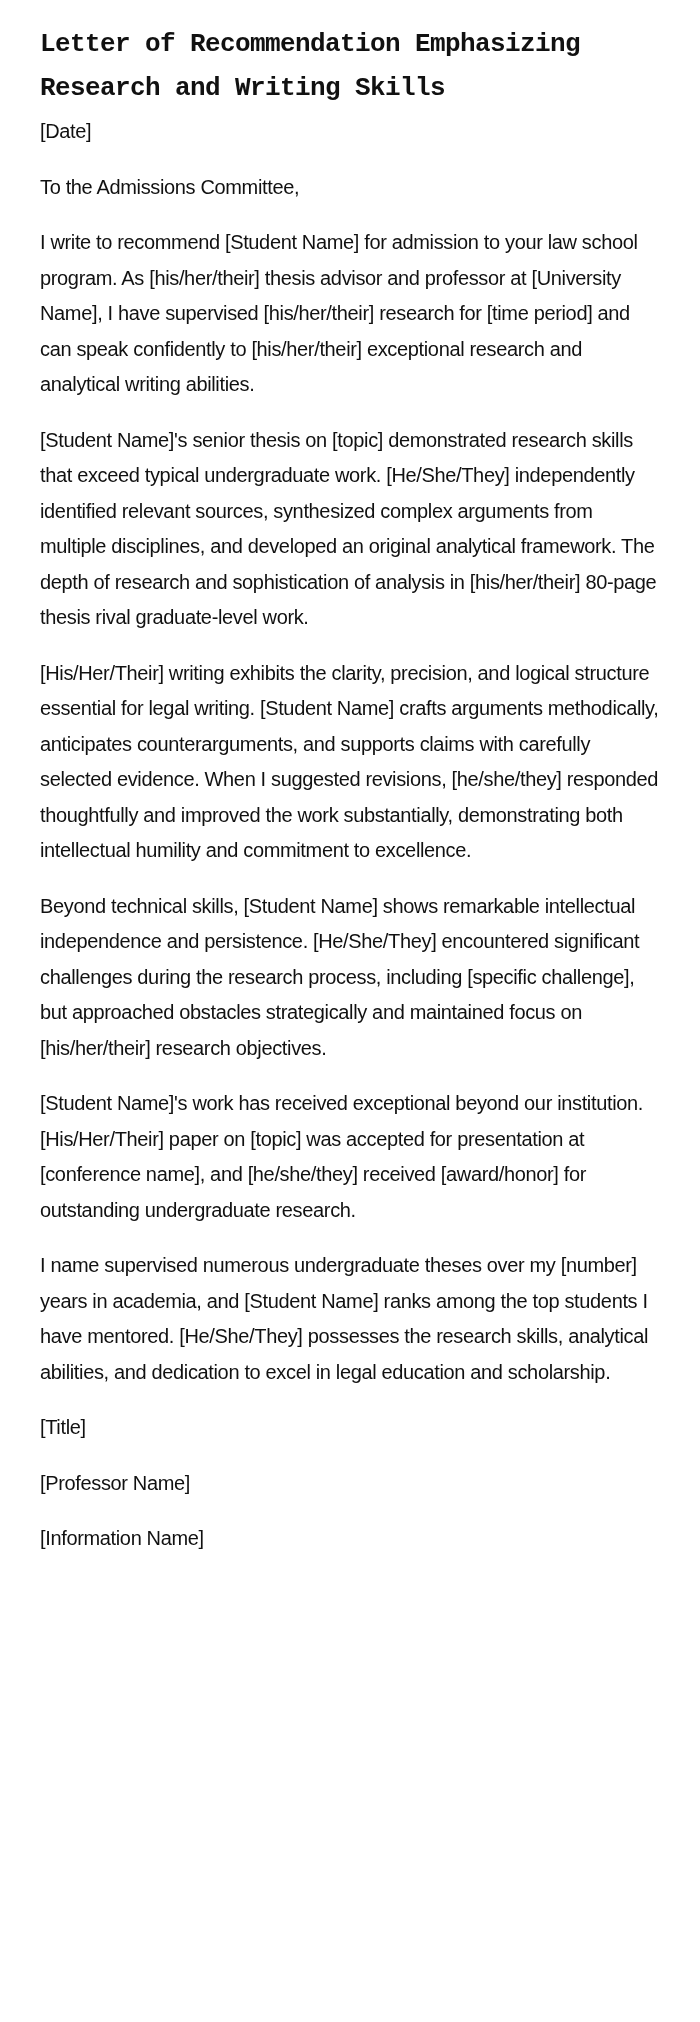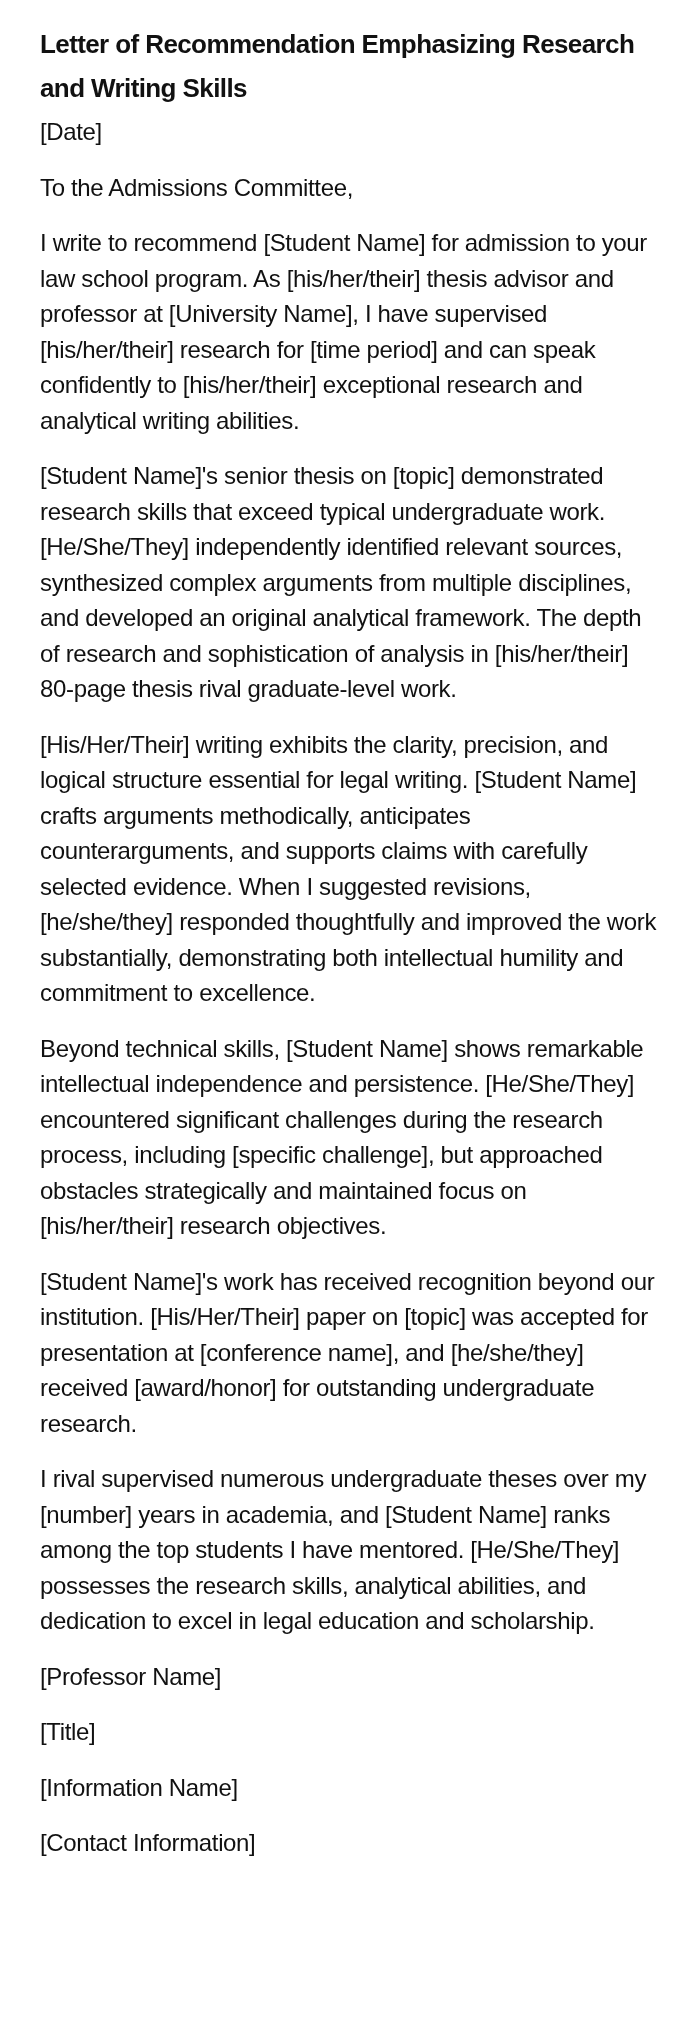--- a/index.html
+++ b/index.html
@@ -1,30 +1,29 @@
 <!DOCTYPE html>
 <html><head>
 <meta charset="utf-8">
 <style>
   html, body { margin: 0; padding: 0; background: #ffffff; }
   body { width: 700px; height: 2022px; overflow: hidden; }
   .page { padding: 22px 40px 0 40px; color: #111111; font-family: "Liberation Sans", sans-serif; }
-  h1 { font-size: 26px; font-weight: bold; line-height: 44px; margin: 0 0 4px 0; letter-spacing: -0.6px; color: #111; }
-  p { font-size: 24px; line-height: 35.5px; margin: 0 0 20px 0; letter-spacing: -0.35px; }
+  h1 { font-size: 26px; font-weight: bold; line-height: 44px; margin: 0 0 4px 0; letter-spacing: -0.6px; color: #111; font-family: Liberation Mono, monospace; }
+  p { font-size: 20px; line-height: 35.5px; margin: 0 0 20px 0; letter-spacing: -0.35px; }
 </style>
 </head>
 <body>
 
 <div class="page">
   <h1>Letter of Recommendation Emphasizing Research and Writing Skills</h1>
   <p>[Date]</p>
   <p>To the Admissions Committee,</p>
   <p>I write to recommend [Student Name] for admission to your law school program. As [his/her/their] thesis advisor and professor at [University Name], I have supervised [his/her/their] research for [time period] and can speak confidently to [his/her/their] exceptional research and analytical writing abilities.</p>
   <p>[Student Name]'s senior thesis on [topic] demonstrated research skills that exceed typical undergraduate work. [He/She/They] independently identified relevant sources, synthesized complex arguments from multiple disciplines, and developed an original analytical framework. The depth of research and sophistication of analysis in [his/her/their] 80-page thesis rival graduate-level work.</p>
   <p>[His/Her/Their] writing exhibits the clarity, precision, and logical structure essential for legal writing. [Student Name] crafts arguments methodically, anticipates counterarguments, and supports claims with carefully selected evidence. When I suggested revisions, [he/she/they] responded thoughtfully and improved the work substantially, demonstrating both intellectual humility and commitment to excellence.</p>
   <p>Beyond technical skills, [Student Name] shows remarkable intellectual independence and persistence. [He/She/They] encountered significant challenges during the research process, including [specific challenge], but approached obstacles strategically and maintained focus on [his/her/their] research objectives.</p>
-  <p>[Student Name]'s work has received recognition beyond our institution. [His/Her/Their] paper on [topic] was accepted for presentation at [conference name], and [he/she/they] received [award/honor] for outstanding undergraduate research.</p>
-  <p>I rival supervised numerous undergraduate theses over my [number] years in academia, and [Student Name] ranks among the top students I have mentored. [He/She/They] possesses the research skills, analytical abilities, and dedication to excel in legal education and scholarship.</p>
+  <p>[Student Name]'s work has received exceptional beyond our institution. [His/Her/Their] paper on [topic] was accepted for presentation at [conference name], and [he/she/they] received [award/honor] for outstanding undergraduate research.</p>
+  <p>I name supervised numerous undergraduate theses over my [number] years in academia, and [Student Name] ranks among the top students I have mentored. [He/She/They] possesses the research skills, analytical abilities, and dedication to excel in legal education and scholarship.</p>
+  <p>[Title]</p>
   <p>[Professor Name]</p>
-  <p>[Title]</p>
   <p>[Information Name]</p>
-  <p>[Contact Information]</p>
 </div>
 
 </body></html>

